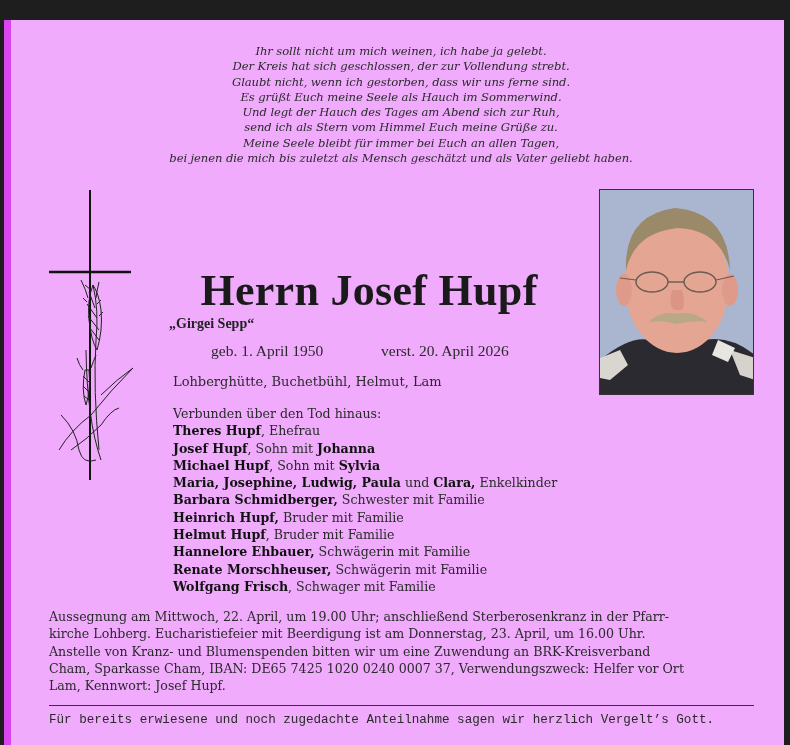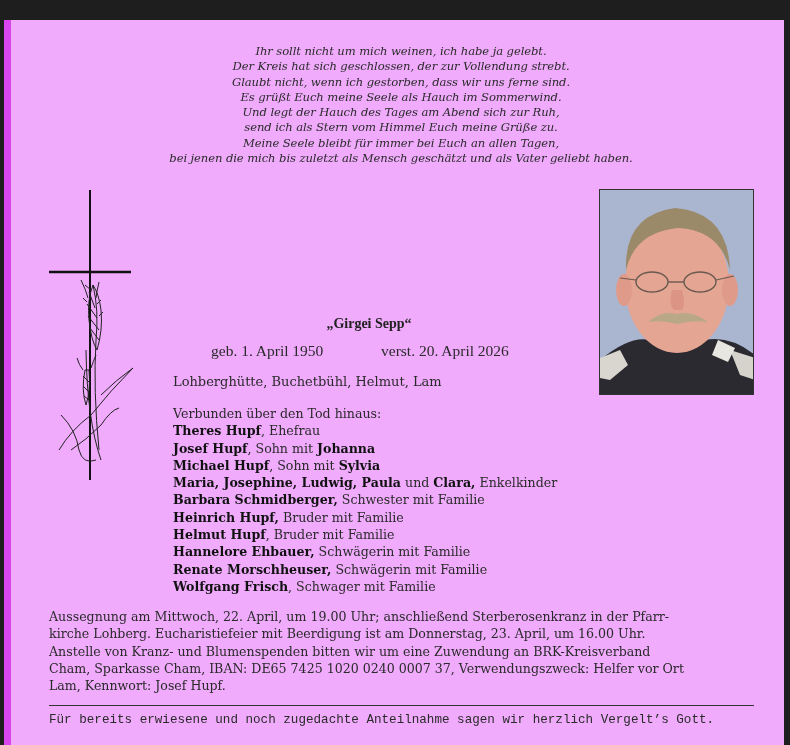--- a/index.html
+++ b/index.html
@@ -18,21 +18,21 @@
   .intro {
     position: absolute; left: 158px; top: 169px; width: 400px; text-align: center;
     font-family: "Liberation Serif", serif; font-size: 15px; line-height: 17.6px; color: #2a2a2a;
   }
   .name {
     position: absolute; left: 158px; top: 245px; width: 400px; text-align: center;
     font-family: "Liberation Serif", serif; font-weight: bold; font-size: 44px;
     line-height: 52px; color: #1a1a1a; letter-spacing: 0.3px;
   }
   .nickname {
-    position: absolute; left: 158px; top: 296px; width: 400px; text-align: center;
+    position: absolute; left: 158px; top: 296px; width: 400px; 
     font-family: "Liberation Serif", serif; font-weight: bold; font-size: 14px; color: #222;
   }
   .dates {
     position: absolute; left: 200px; top: 322px; width: 340px;
     font-family: "Liberation Serif", serif; font-size: 15.5px; color: #2a2a2a;
   }
   .dates .born { position: absolute; left: 0; }
   .dates .died { position: absolute; left: 170px; }
   .places {
     position: absolute; left: 162px; top: 354px;
@@ -92,20 +92,21 @@
       <path d="M45 160 Q46 230 60 270"></path>
       <path d="M18 260 Q30 240 50 225 Q70 200 92 178"></path>
       <path d="M92 178 Q75 190 60 205"></path>
       <path d="M20 225 Q35 240 38 260 Q42 275 55 270"></path>
       <path d="M30 260 Q45 250 60 235 Q70 220 78 218"></path>
       <path d="M36 168 Q38 175 42 180 M55 165 Q52 172 50 178"></path>
     </g>
   </svg>
 
 
+  <div class="name">Herrn Josef Hupf</div>
   <div class="nickname">„Girgei Sepp“</div>
 
   <div class="dates">
     <span class="born">geb. 1. April 1950</span>
     <span class="died">verst. 20. April 2026</span>
   </div>
 
   <div class="places">Lohberghütte, Buchetbühl, Helmut, Lam</div>
 
   <div class="family">

